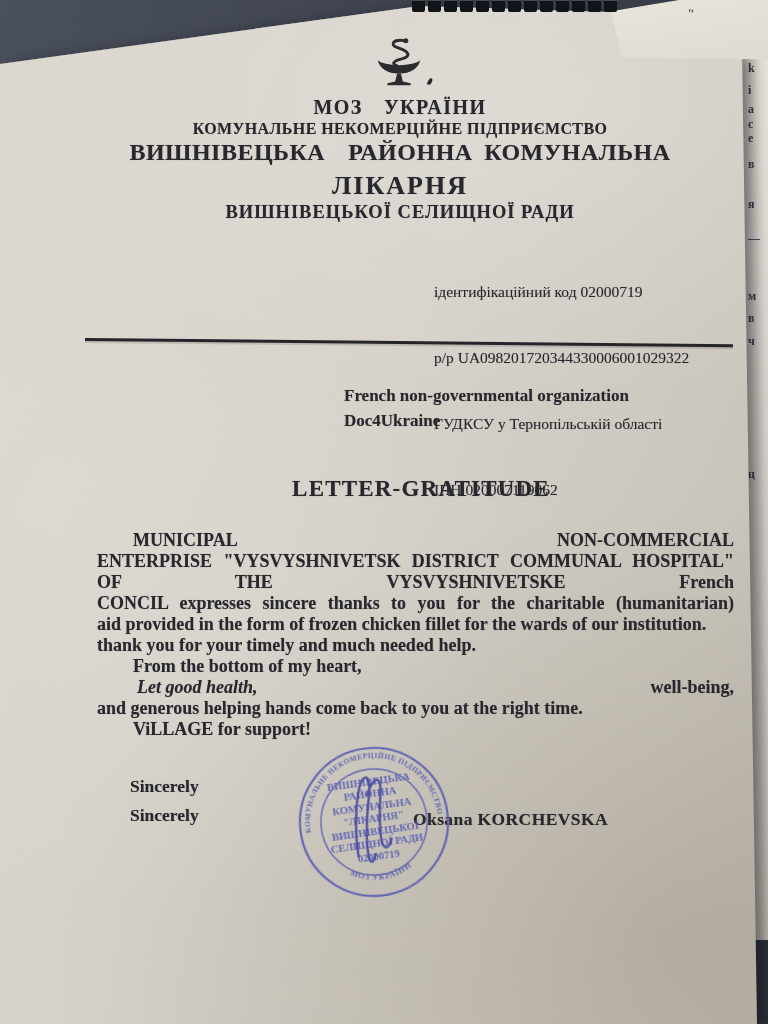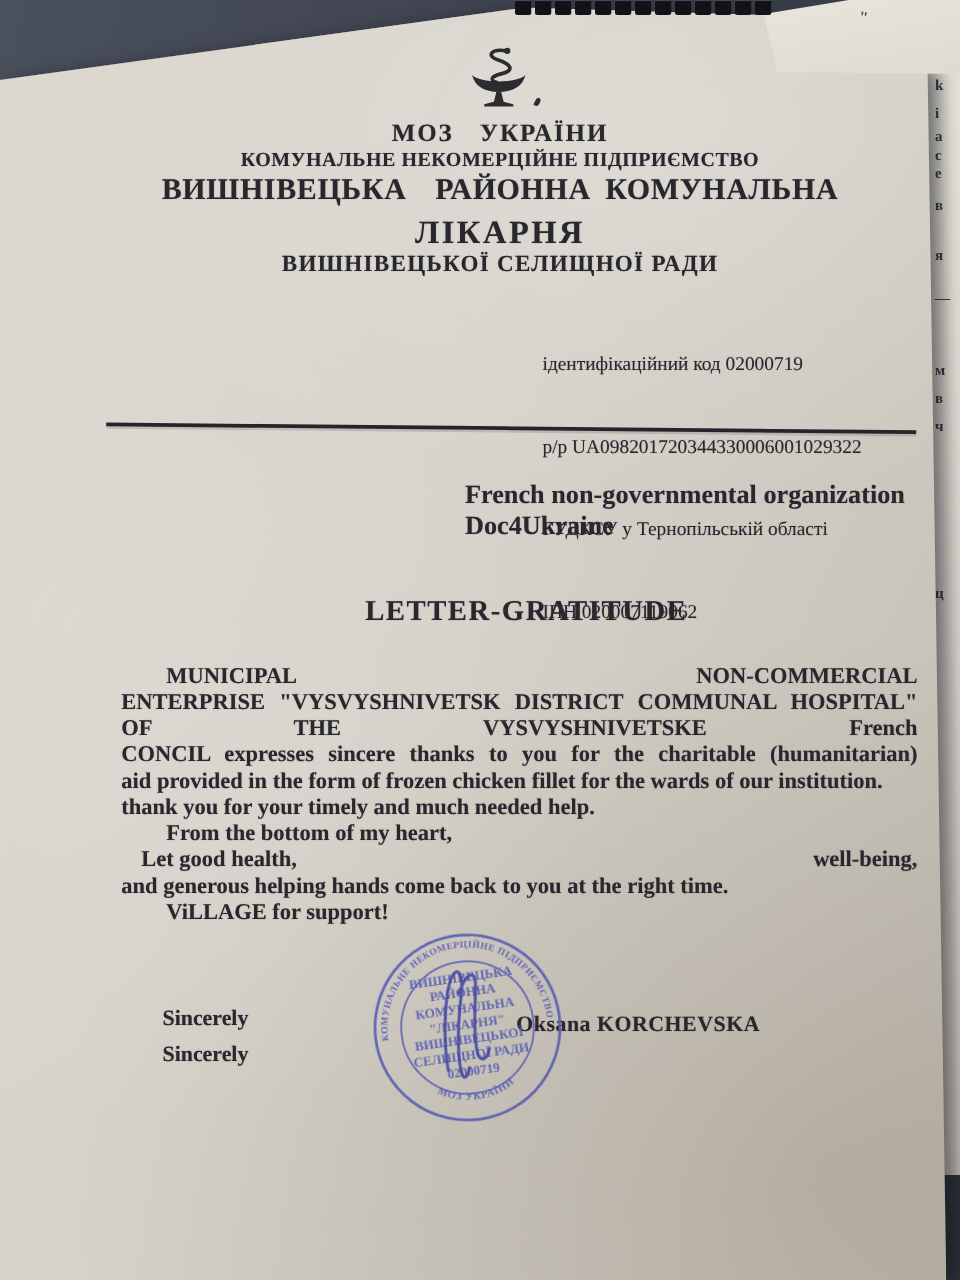--- a/index.html
+++ b/index.html
@@ -47,32 +47,32 @@
   .enterprise { top:120px; font-size:16px; letter-spacing:.4px; }
   .hosp1      { top:139px; font-size:24px; letter-spacing:.5px; word-spacing:5px;text-align:center; }
   .hosp2      { top:171px; font-size:26px; letter-spacing:2px; }
   .council    { top:202px; font-size:18.5px; letter-spacing:1px; }
   .addr{ position:absolute; left:90px; top:235px; font-size:15.5px; line-height:22.5px; white-space:pre;
     text-shadow:0 0 1px rgba(40,39,46,.3);}
   .codes{ position:absolute; left:434px; top:237px; font-size:15.5px; line-height:22px; white-space:pre;
     text-shadow:0 0 1px rgba(40,39,46,.3);}
   .divider{ position:absolute; left:85px; top:338px; width:648px; height:3px; background:#24242a;
     transform:rotate(.55deg); transform-origin:left center; box-shadow:0 2px 0 rgba(36,36,42,.15);}
-  .recipient{ position:absolute; left:372px; top:383px; font-weight:bold; font-size:21px; line-height:25px;
+  .recipient{ position:absolute; left:344px; top:383px; font-weight:bold; font-size:17px; line-height:25px;
     text-shadow:0 0 1px rgba(40,39,46,.35);}
   .title{ position:absolute; left:90px; top:476px; width:662px; text-align:center; font-weight:bold;
     font-size:23px; letter-spacing:1.2px; text-shadow:0 0 1px rgba(40,39,46,.4);}
   .body{ position:absolute; left:97px; top:530px; width:637px; font-weight:bold; font-size:18px;
     line-height:21px; text-shadow:0 0 1px rgba(40,39,46,.35);}
   .bl{ text-align:justify; }
   .stretch{ text-align-last:justify; }
   .ind{ text-indent:36px; }
   .pair{ display:flex; justify-content:space-between; }
-  .pair .pl{ margin-left:16px; }
-  .closing{ position:absolute; left:130px; top:800px; font-weight:bold; font-size:17.5px; line-height:29px;
+  .pair .pl{ margin-left:40px;font-style:italic; }
+  .closing{ position:absolute; left:130px; top:772px; font-weight:bold; font-size:17.5px; line-height:29px;
     text-shadow:0 0 1px rgba(40,39,46,.4);}
   .signer{ position:absolute; left:413px; top:809px; font-weight:bold; font-size:17.5px; letter-spacing:.4px;
     text-shadow:0 0 1px rgba(40,39,46,.4);}
   .logo{ position:absolute; left:368px; top:36px; width:62px; height:52px; }
   .stamp{ position:absolute; left:294px; top:742px; width:160px; height:160px; transform:rotate(-8deg);
     opacity:.92; filter:blur(.3px);}
   .stamp text{ font-family:"Liberation Serif","DejaVu Serif",serif; font-weight:bold; }
 </style>
 </head>
 <body>

